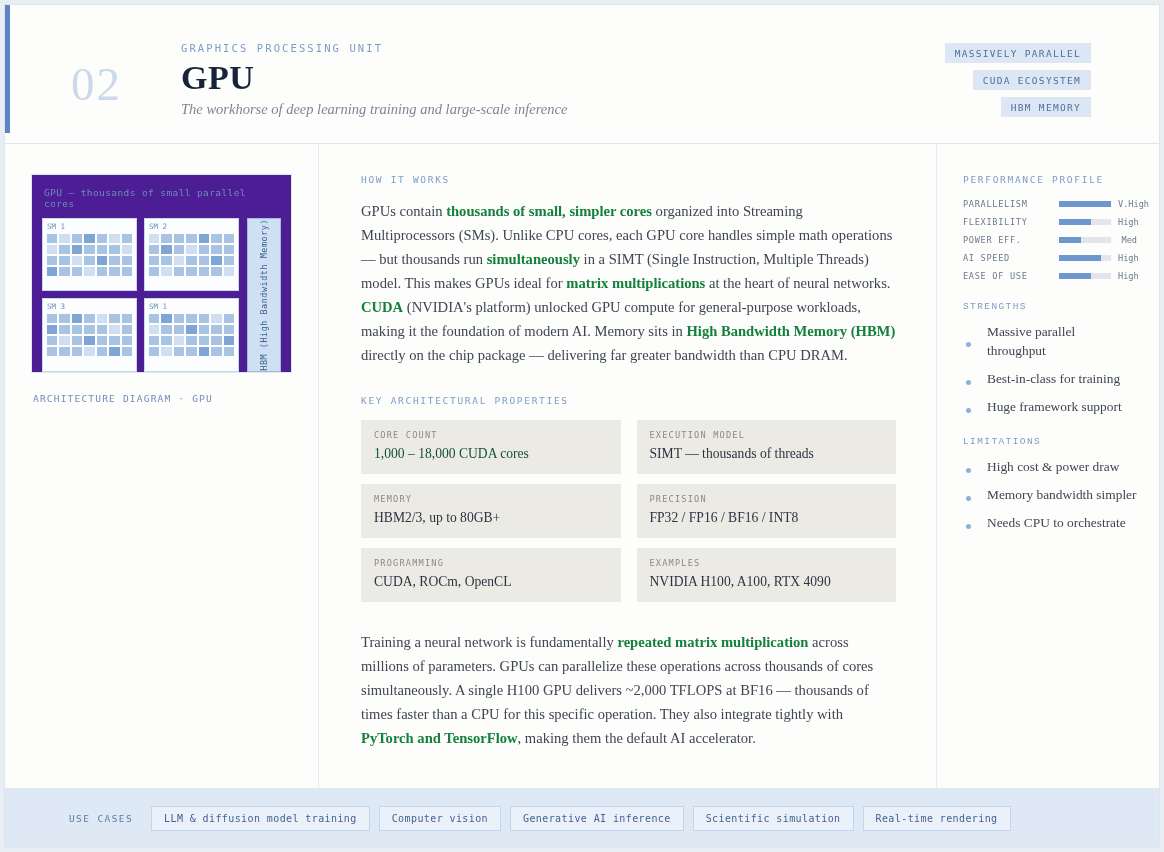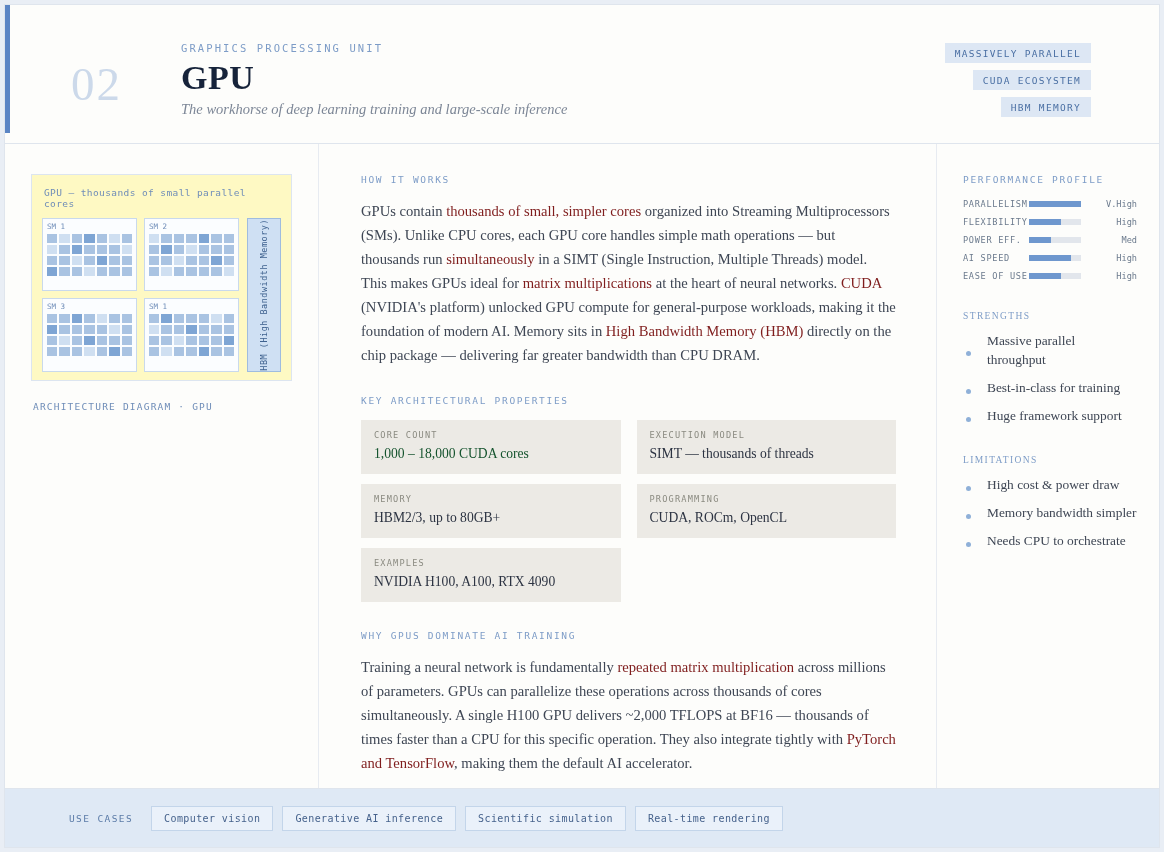--- a/index.html
+++ b/index.html
@@ -90,23 +90,23 @@
     border-bottom: 1px solid #dfe5ed;
   }
   
   .col-left {
     width: 314px;
     flex: none;
     padding: 30px 26px 0 26px;
     border-right: 1px solid #e7ebf1;
   }
   .diagram-box {
-    background: #fef9c3;
+    background: #4c1d95;
     border: 1px solid #dce5f0;
-    padding: 10px 10px 8px 10px;
+    padding: 10px 10px 0 10px;
     position: relative;
   }
   .diagram-title {
     font-family: "DejaVu Sans Mono", monospace;
     font-size: 9.5px;
     color: #6f8db8;
     letter-spacing: 0.4px;
     margin: 2px 0 9px 2px;
   }
   .sm-wrap {
@@ -181,21 +181,21 @@
     color: #7d9cc7;
     margin-bottom: 14px;
   }
   .para {
     font-size: 14.6px;
     line-height: 24px;
     color: #3e4654;
     margin: 0 0 16px 0;
     text-align: left;
   }
-  .para b { color: #7f1d1d; font-weight: 400; }
+  .para b { color: #15803d; font-weight: 700; }
   .prop-grid {
     display: grid;
     grid-template-columns: 1fr 1fr;
     gap: 10px 16px;
     margin-bottom: 28px;
   }
   .prop {
     background: #eceae5;
     padding: 10px 0 12px 13px;
   }
@@ -221,21 +221,21 @@
   .perf-row {
     display: flex;
     align-items: center;
     margin-bottom: 8px;
   }
   .perf-name {
     font-family: "DejaVu Sans Mono", monospace;
     font-size: 8.6px;
     letter-spacing: 0.7px;
     color: #6b7a8d;
-    width: 66px;
+    width: 96px;
     flex: none;
   }
   .perf-bar {
     width: 52px;
     height: 6px;
     background: #e2e6ec;
     flex: none;
     margin-right: 7px;
   }
   .perf-fill {
@@ -243,25 +243,25 @@
     background: #6e97ce;
   }
   .perf-val {
     font-family: "DejaVu Sans Mono", monospace;
     font-size: 8.6px;
     color: #6b7a8d;
     text-align: right;
     flex: 1;
   }
   .list-head {
-    font-family: Liberation Serif, serif;
+    font-family: Liberation Mono, monospace;
     font-size: 9.5px;
     letter-spacing: 1.4px;
     color: #7d9cc7;
-    margin: 30px 0 10px 0;
+    margin: 20px 0 10px 0;
   }
   .bullet {
     display: flex;
     align-items: center;
     margin-bottom: 9px;
     gap: 8px;
   }
   .dot {
     width: 5px; height: 5px; border-radius: 50%;
     background: #8fb0d8;
@@ -479,30 +479,33 @@
         </div>
         <div class="prop">
           <div class="prop-label">EXECUTION MODEL</div>
           <div class="prop-value">SIMT — thousands of threads</div>
         </div>
         <div class="prop">
           <div class="prop-label">MEMORY</div>
           <div class="prop-value">HBM2/3, up to 80GB+</div>
         </div>
         <div class="prop">
+          <div class="prop-label">PRECISION</div>
+          <div class="prop-value">FP32 / FP16 / BF16 / INT8</div>
+        </div>
+        <div class="prop">
           <div class="prop-label">PROGRAMMING</div>
           <div class="prop-value">CUDA, ROCm, OpenCL</div>
         </div>
         <div class="prop">
           <div class="prop-label">EXAMPLES</div>
           <div class="prop-value">NVIDIA H100, A100, RTX 4090</div>
         </div>
       </div>
 
-      <div class="sec-head">WHY GPUS DOMINATE AI TRAINING</div>
       <p class="para">Training a neural network is fundamentally <b>repeated matrix multiplication</b> across millions of parameters. GPUs can parallelize these operations across thousands of cores simultaneously. A single H100 GPU delivers ~2,000 TFLOPS at BF16 — thousands of times faster than a CPU for this specific operation. They also integrate tightly with <b>PyTorch and TensorFlow</b>, making them the default AI accelerator.</p>
     </div>
 
     <div class="col-right">
       <div class="sec-head">PERFORMANCE PROFILE</div>
 
       <div class="perf-row">
         <div class="perf-name">PARALLELISM</div>
         <div class="perf-bar">
             <div class="perf-fill" style="width: 100%;"></div>
@@ -564,19 +567,20 @@
       <div class="bullet">
         <div class="dot"></div>
         <div class="bullet-text">Needs CPU to orchestrate</div>
       </div>
     </div>
   </div>
 
   <div class="footer">
     <div class="footer-label">USE CASES</div>
     <div class="chips">
+      <div class="chip">LLM &amp; diffusion model training</div>
       <div class="chip">Computer vision</div>
       <div class="chip">Generative AI inference</div>
       <div class="chip">Scientific simulation</div>
       <div class="chip">Real-time rendering</div>
     </div>
   </div>
 </div>
 
 </body></html>

